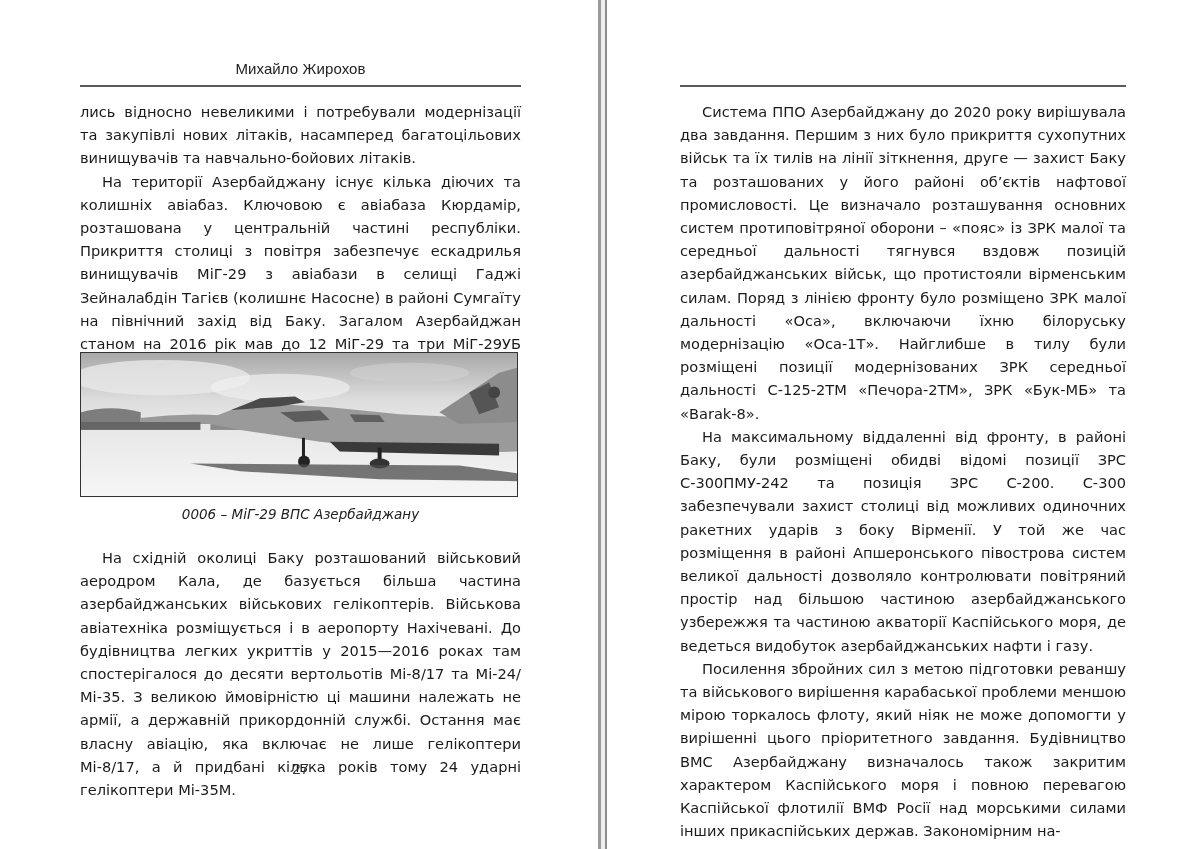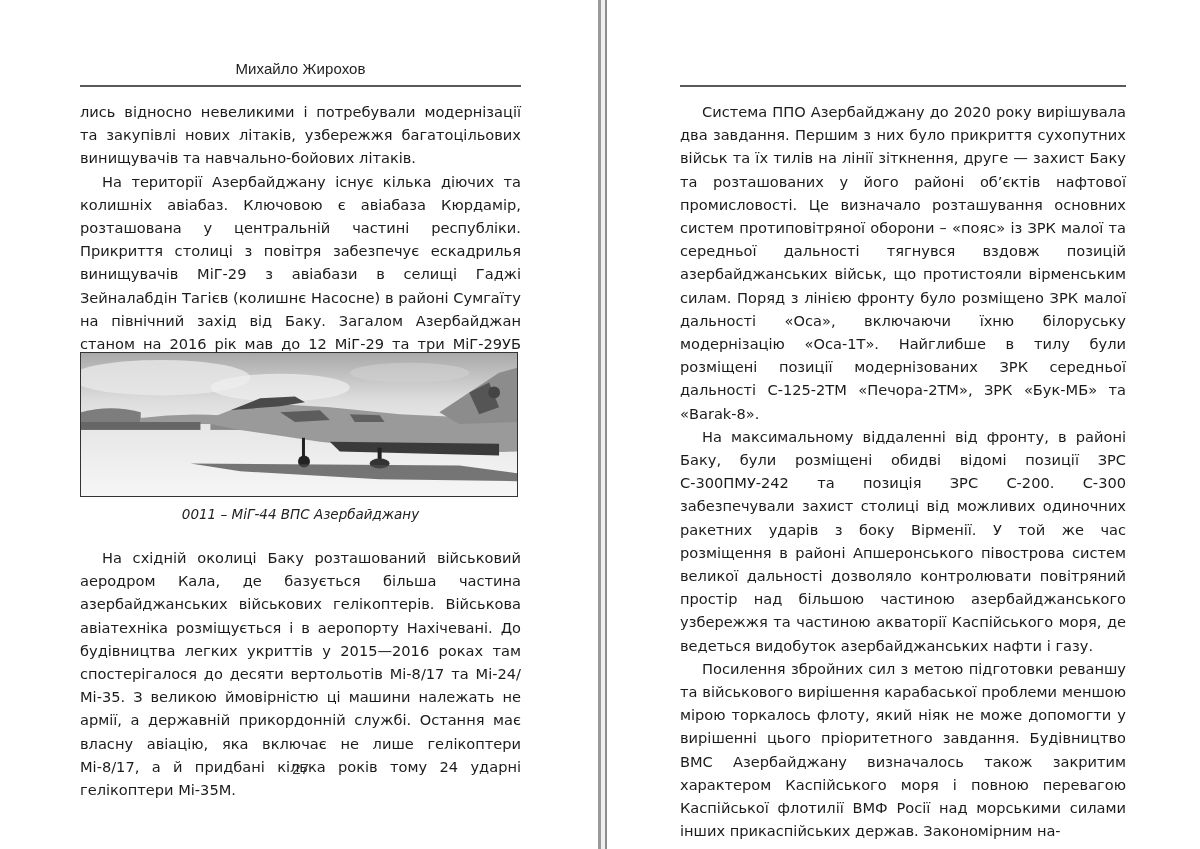--- a/index.html
+++ b/index.html
@@ -51,21 +51,21 @@
     .spine-gap { position: absolute; top: 0; height: 849px; left: 601px; width: 4px; background: #efefef; }
   </style>
 </head>
 <body>
 
 <div class="page left">
   <div class="running-head">Михайло Жирохов</div>
   <div class="head-rule"></div>
 
   <div class="body-text block1">
-    <p class="cont">лись відносно невеликими і потребували модернізації та закупівлі нових літаків, узбережжя багатоцільових винищувачів та навчально-бойових літаків.</p>
+    <p class="cont">лись відносно невеликими і потребували модернізації та закупівлі нових літаків, насамперед багатоцільових винищувачів та навчально-бойових літаків.</p>
     <p>На території Азербайджану існує кілька діючих та колишніх авіабаз. Ключовою є авіабаза Кюрдамір, розташована у центральній частині республіки. Прикриття столиці з повітря забезпечує ескадрилья винищувачів МіГ-29 з авіабази в селищі Гаджі Зейналабдін Тагієв (колишнє Насосне) в районі Сумгаїту на північний захід від Баку. Загалом Азербайджан станом на 2016 рік мав до 12 МіГ-29 та три МіГ-29УБ (поставлені з України).</p>
   </div>
 
   <div class="figure-img">
     <svg viewBox="0 0 438 145" preserveAspectRatio="none">
       <defs>
         <linearGradient id="sky" x1="0" y1="0" x2="0" y2="1">
           <stop offset="0" stop-color="#a9a9a9"></stop>
           <stop offset="0.55" stop-color="#dcdcdc"></stop>
           <stop offset="1" stop-color="#efefef"></stop>
@@ -95,21 +95,21 @@
       <path d="M250 90 L420 92 L420 104 L260 100 Z" fill="#3a3a3a"></path>
 
       <rect x="222" y="86" width="3" height="20" fill="#222"></rect>
       <circle cx="224" cy="110" r="6" fill="#222"></circle>
       <rect x="298" y="96" width="4" height="14" fill="#222"></rect>
       <ellipse cx="300" cy="112" rx="10" ry="5" fill="#333"></ellipse>
 
       <path d="M110 112 L380 114 L438 122 L438 130 L300 128 L160 120 Z" fill="#4b4b4b" opacity="0.75"></path>
     </svg>
   </div>
-  <div class="caption">0011 – МіГ-44 ВПС Азербайджану</div>
+  <div class="caption">0006 – МіГ-29 ВПС Азербайджану</div>
 
   <div class="body-text block2">
     <p>На східній околиці Баку розташований військовий аеродром Кала, де базується більша частина азербайджанських військових гелікоптерів. Військова авіатехніка розміщується і в аеропорту Нахічевані. До будівництва легких укриттів у 2015—2016 роках  там спостерігалося до десяти вертольотів Мі-8/17 та Мі-24/Мі-35. З великою ймовірністю ці машини належать не армії, а державній прикордонній службі. Остання має власну авіацію, яка включає не лише гелікоптери Мі-8/17, а й придбані кілька років тому 24 ударні гелікоптери Мі-35М.</p>
   </div>
 
   <div class="folio">27</div>
 </div>
 
 <div class="spine-gap"></div>
 <div class="spine a"></div>

